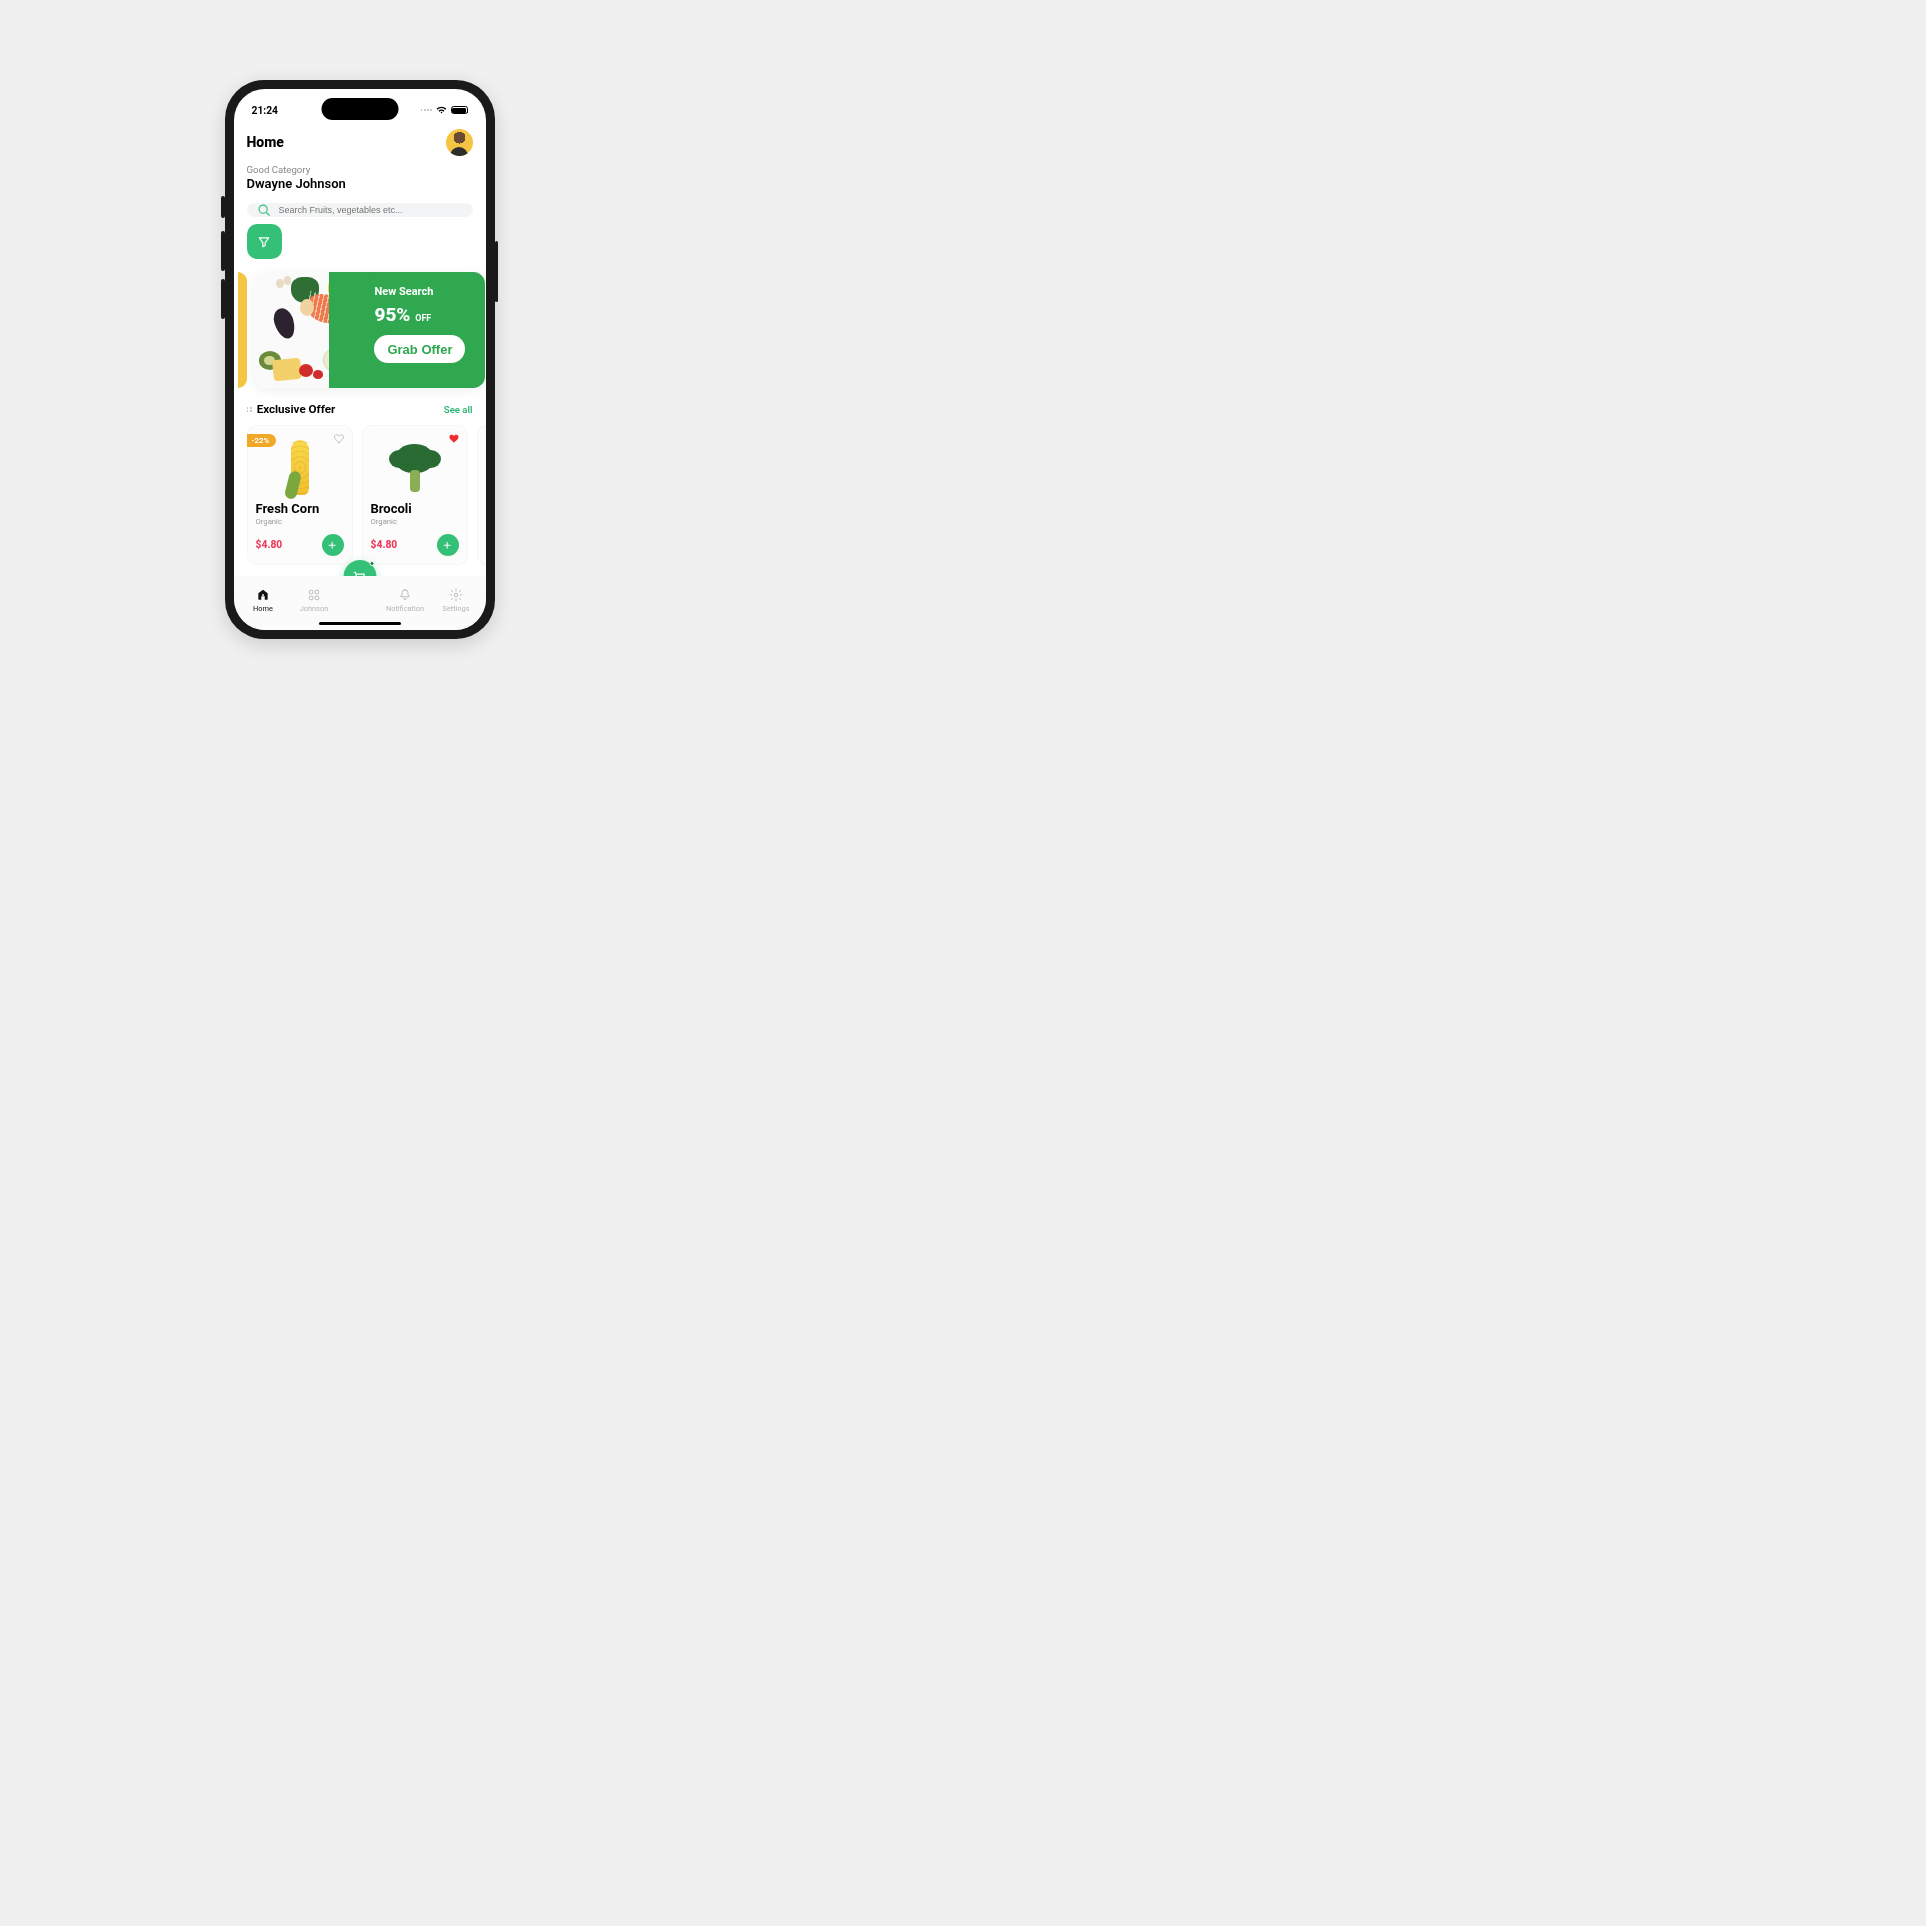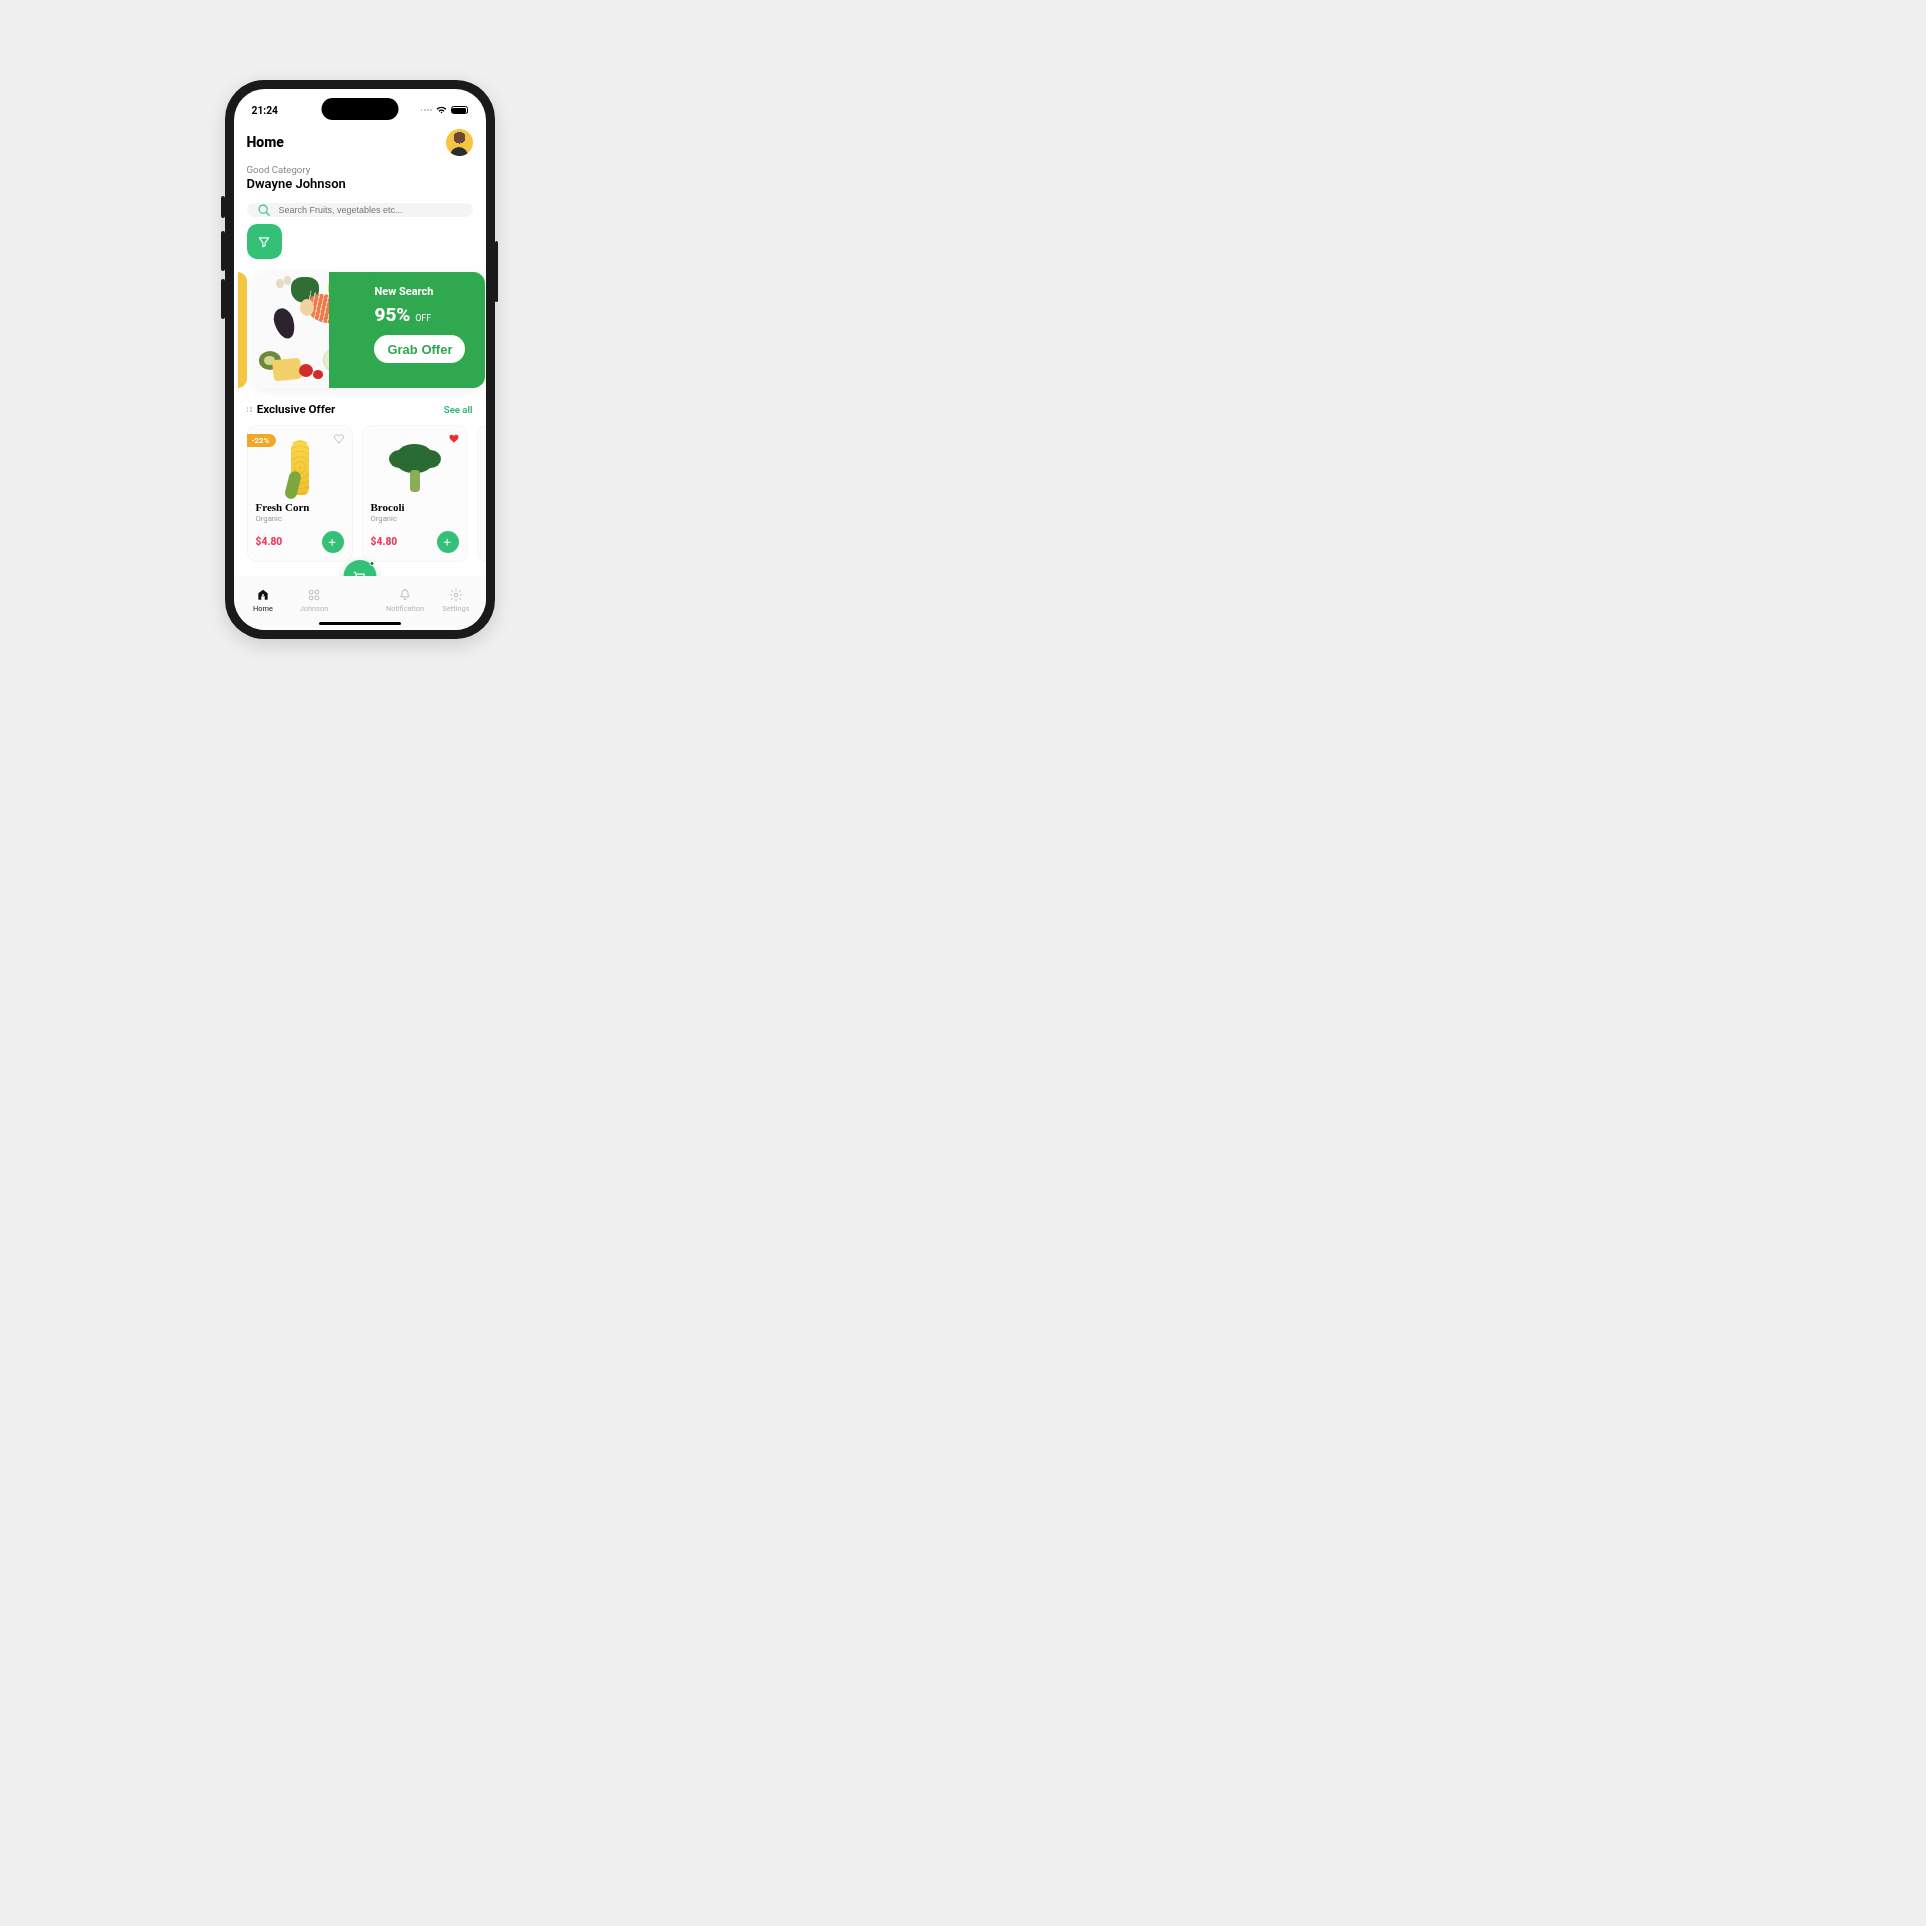--- a/index.html
+++ b/index.html
@@ -78,21 +78,21 @@
   .promo-right {
     width:54%; background:#2fa84f; color:#fff; padding:13px 0 0 14px;
     position:relative;
   }
   .promo-right::before {
     content:""; position:absolute; left:-31px; top:-13px; width:62px; height:154px; border-radius:0 77px 77px 0; background:#2fa84f;
   }
   .promo-right > * { position:relative; }
   .promo-title { font-size:11px; font-weight:700; }
   .promo-discount { font-size:19px; font-weight:800; margin:5.1px 0 9px; }
-  .promo-discount small { font-size:9px; font-weight:400; }
+  .promo-discount small { font-size:9px; font-weight:700; }
   .grab-btn {
     background:#fff; color:#2fa84f; border:none; border-radius:14px; padding:6.4px 13px;
     font-weight:700; font-size:13px;
   }
   .food { position:absolute; border-radius:50%; }
   .f-broc{width:28px;height:26px;background:#2f6e35;top:5.1px;left:37px;border-radius:40% 40% 50% 50%;}
   .f-salm{width:41px;height:28px;background:#f07a4c;top:23px;left:53px;border-radius:40% 30% 48% 48%;transform:rotate(12deg);}
   .f-salm::after{content:"";position:absolute;inset:0;background:repeating-linear-gradient(90deg,rgba(255,255,255,.55)0 1.3px,transparent 1.3px 4.5px);}
   .f-pep{width:16.7px;height:18px;background:#f9d33c;top:9px;left:74px;border-radius:30% 30% 50% 50%;}
   .f-aub{width:19px;height:31px;background:#2d2330;top:36px;left:20.5px;border-radius:50% 50% 50% 50%/40% 40% 60% 60%;transform:rotate(-18deg);}
@@ -124,21 +124,21 @@
   .prod-img { height:59px; display:flex; align-items:center; justify-content:center; margin-top:5.1px;}
   .corn { width:18px; height:55px; background:linear-gradient(#f8d84b,#f2bf2e); border-radius:9px 9px 6.4px 6.4px; position:relative;}
   .corn::before{content:"";position:absolute;inset:0;background:repeating-radial-gradient(circle at 50% 50%,rgba(180,120,0,.15)0 1.3px,transparent 1.3px 5.1px);}
   .corn::after{content:"";position:absolute;bottom:-3.9px;left:-3.9px;width:11.6px;height:28px;background:#7ba83e;border-radius:7.7px;transform:rotate(14deg);}
   .broc{width:51px;height:48px;position:relative;}
   .broc .head{position:absolute;top:0;left:6.4px;width:39px;height:29.5px;background:#2a6b33;border-radius:50% 50% 46% 46%;}
   .broc .head::before,.broc .head::after{content:"";position:absolute;background:#2a6b33;border-radius:50%;}
   .broc .head::before{width:20.5px;height:18px;left:-6.4px;top:6.4px;}
   .broc .head::after{width:20.5px;height:18px;right:-6.4px;top:6.4px;}
   .broc .stem{position:absolute;bottom:0;left:20.5px;width:10.3px;height:22px;background:#8aad56;border-radius:3.9px;}
-  .prod-name{font-size:11px;font-weight:700;margin-top:3.9px;font-family:Liberation Serif, serif;}
+  .prod-name{font-size:13px;font-weight:700;margin-top:3.9px;}
   .prod-sub{font-size:7.7px;color:#9a9a9a;margin-top:1.3px;}
   .price-row{display:flex;justify-content:space-between;align-items:center;margin-top:7.7px;}
   .price{color:#ef3a5d;font-weight:800;font-size:10.3px;}
   .add-btn{width:22px;height:22px;border-radius:50%;background:#35c078;display:flex;align-items:center;justify-content:center;}
   .tab-bar {
     position:absolute; bottom:0; left:0; right:0; height:54px; background:#fbfbfb;
     display:flex; justify-content:space-around; align-items:flex-start; padding:11.6px 3.9px 0;
     border-radius: 0 0 31px 31px;
   }
   .tab { display:flex; flex-direction:column; align-items:center; gap:2.6px; width:44px; font-size:7.4px; color:#b6b6b6;}

